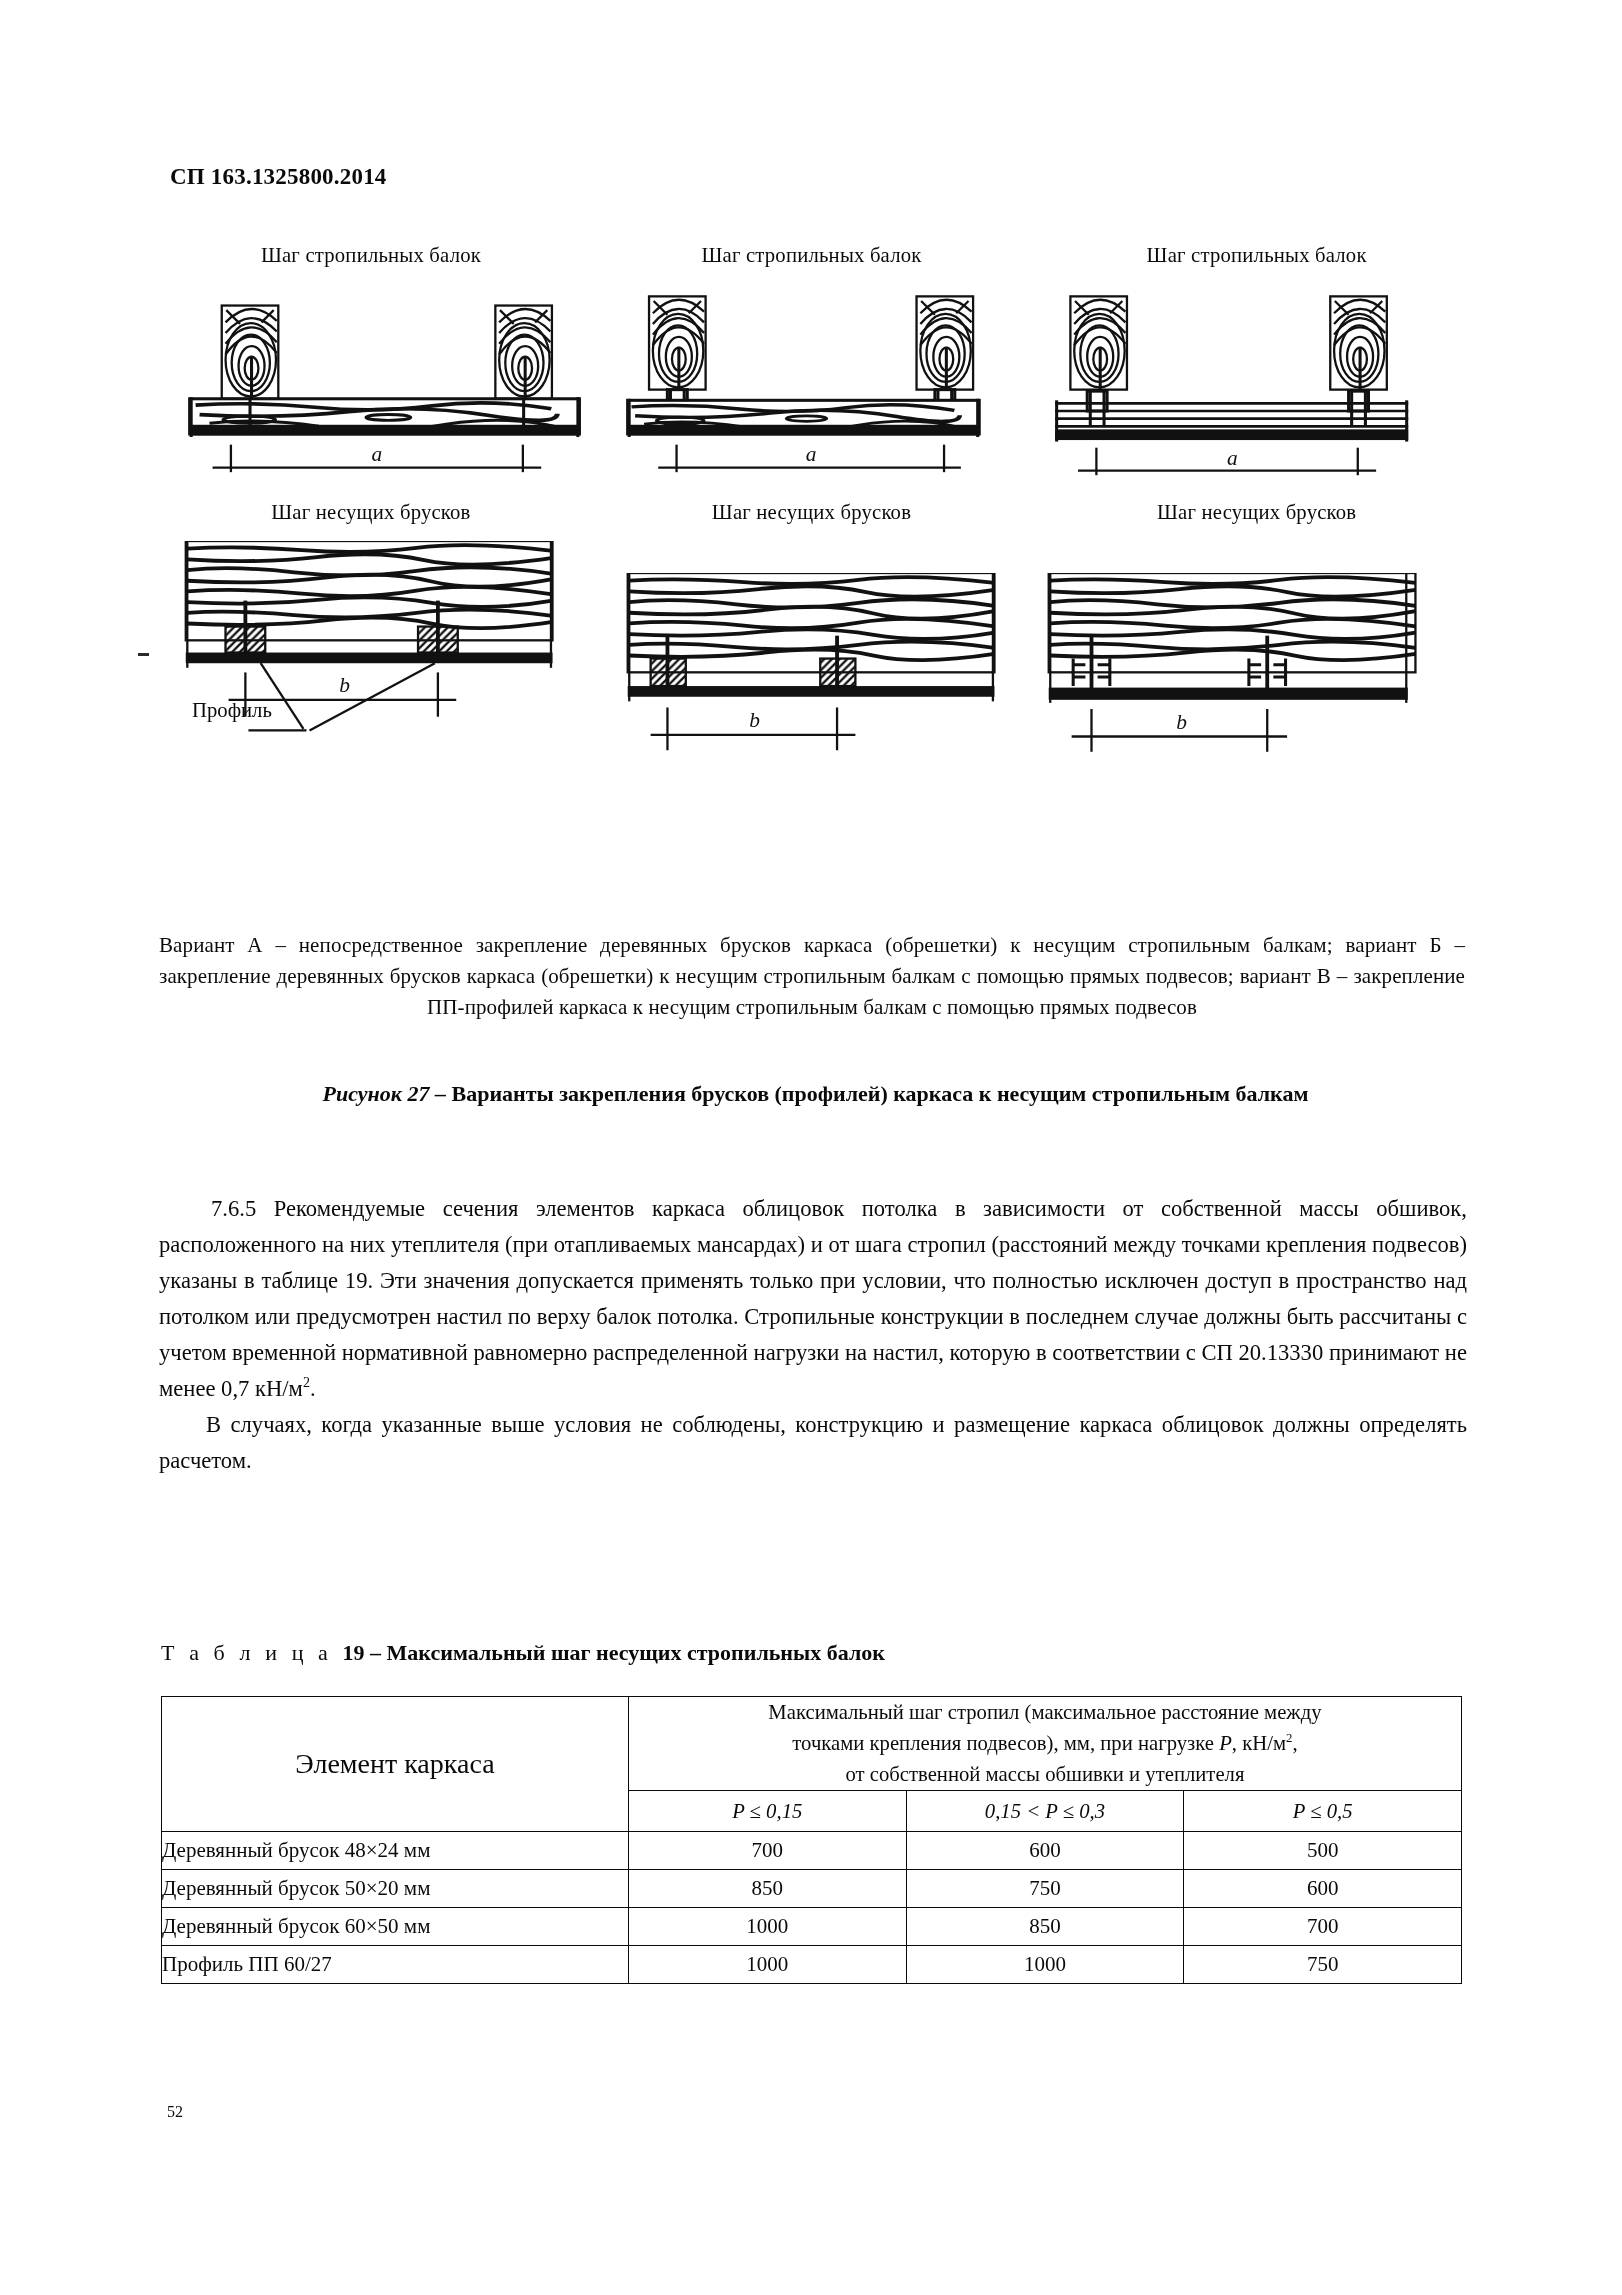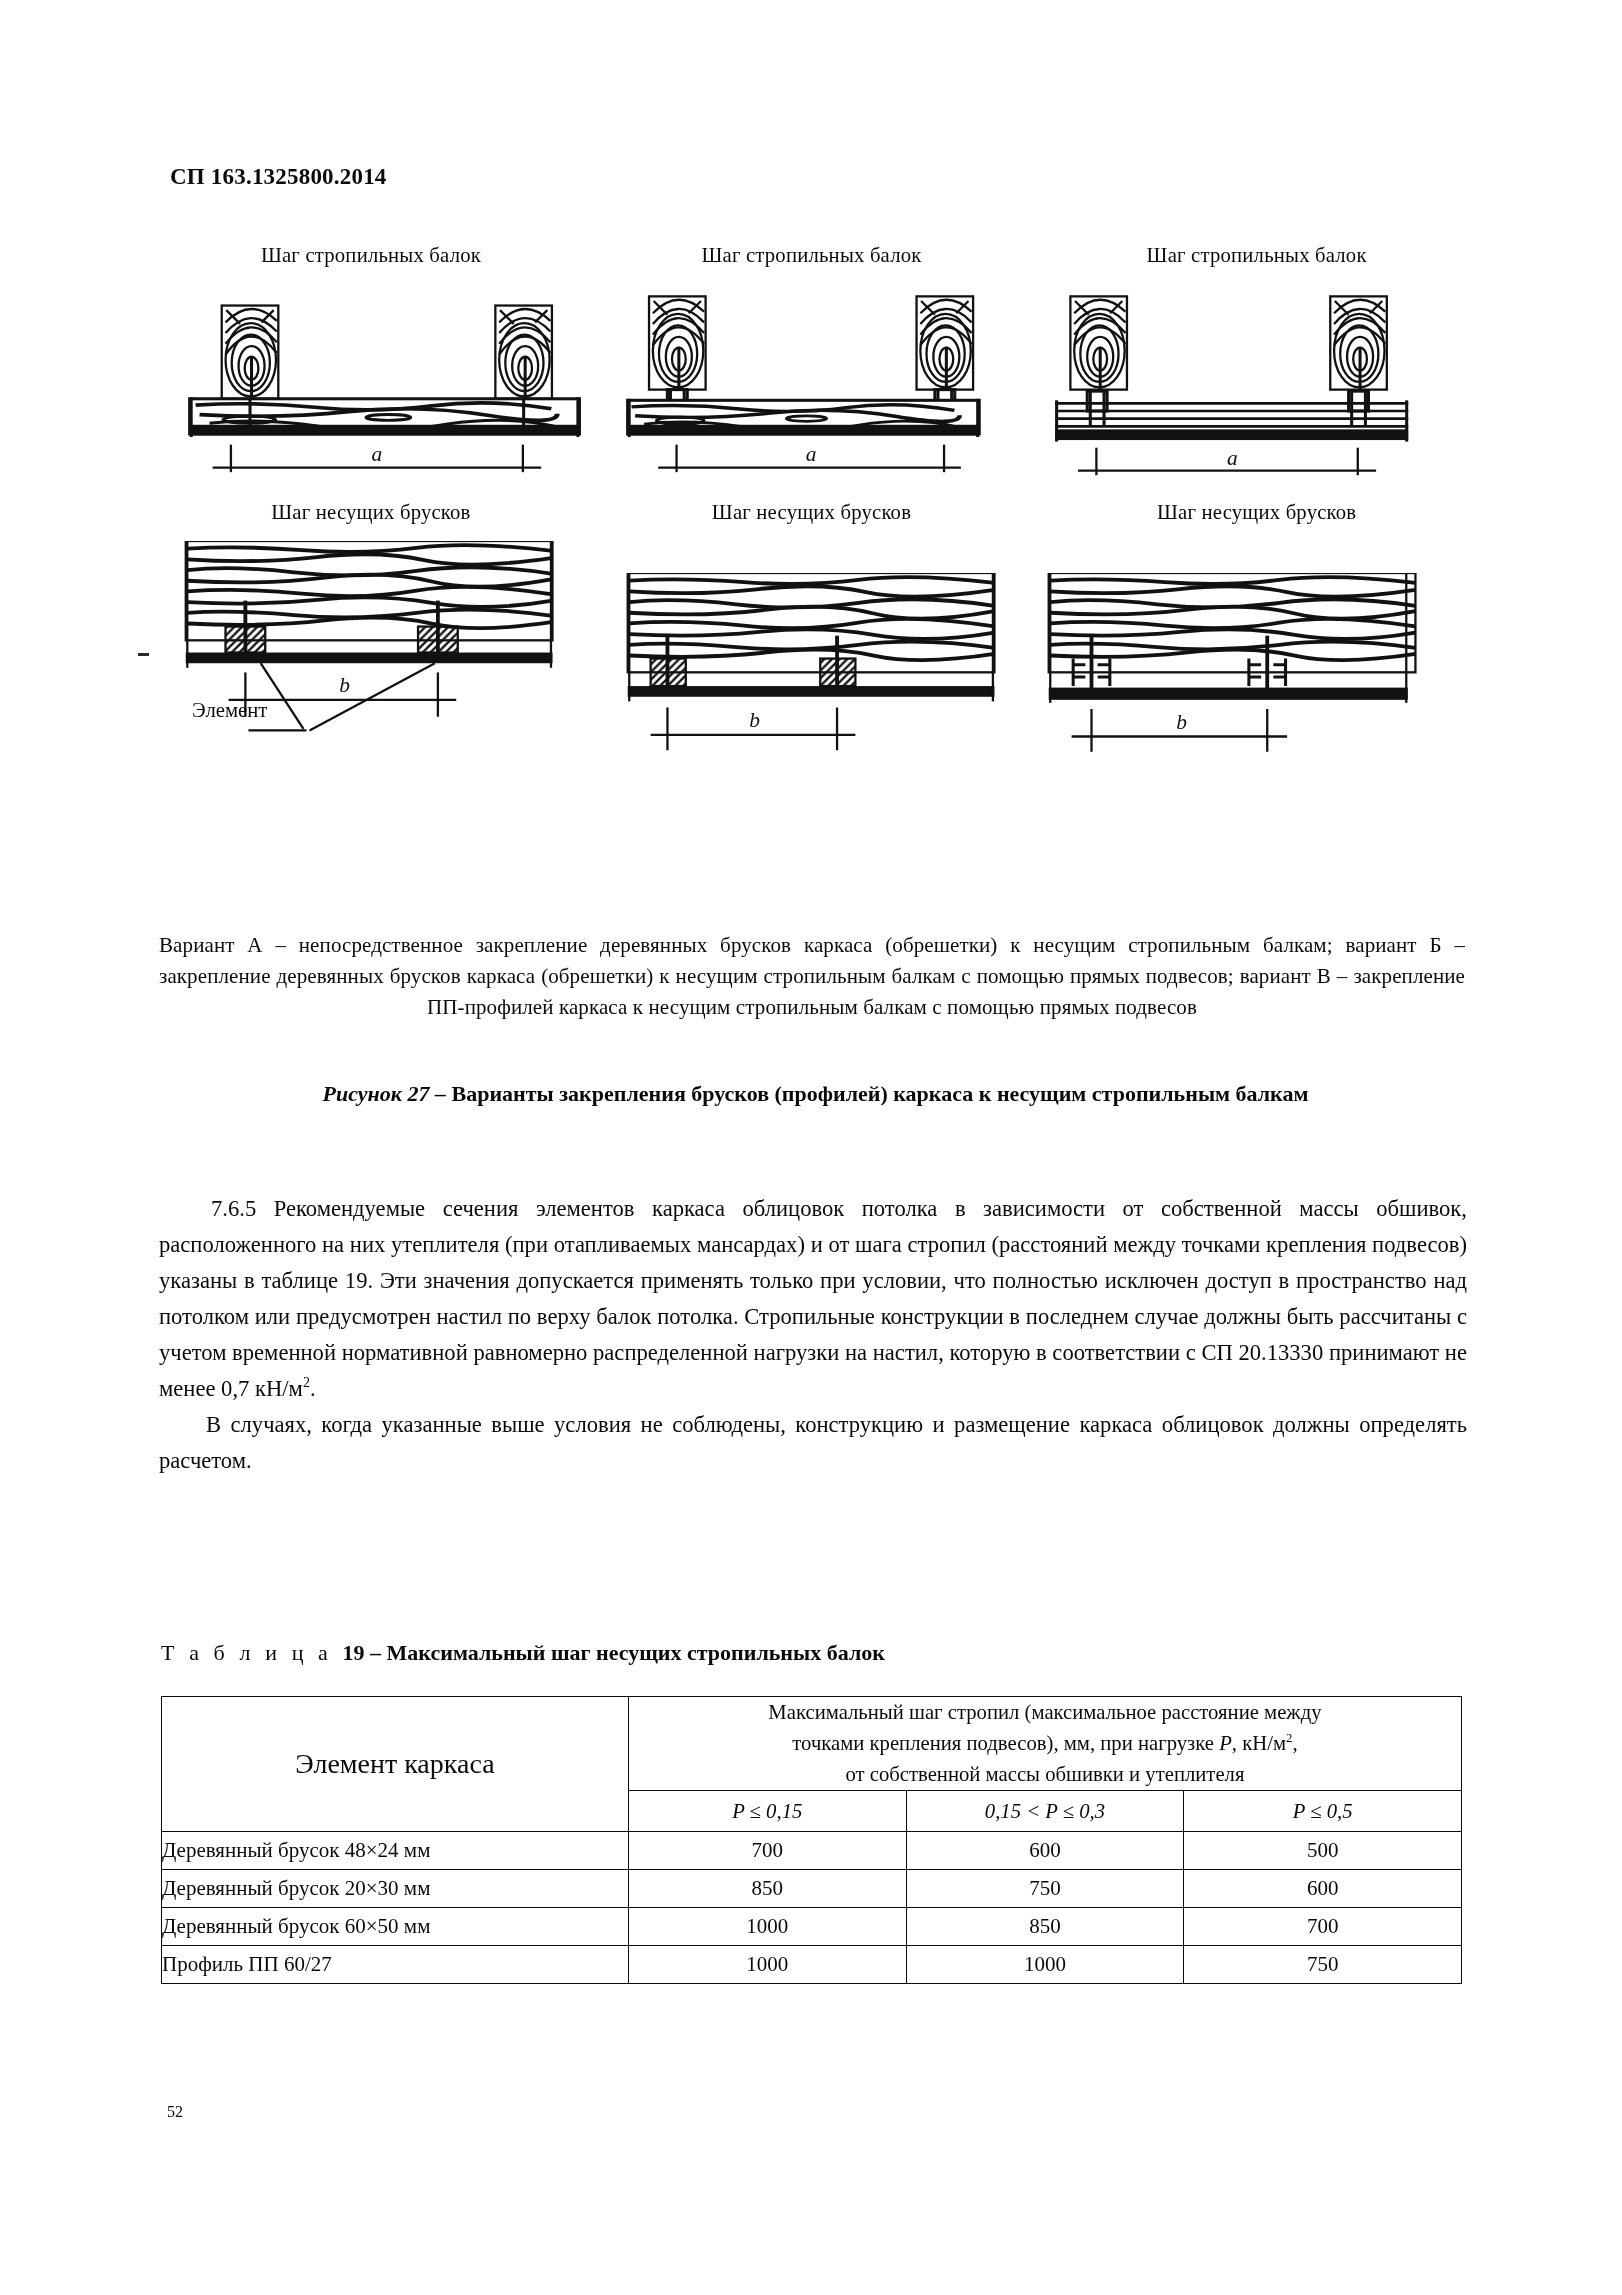--- a/index.html
+++ b/index.html
@@ -397,21 +397,21 @@
           <text x="222" y="198" font-family="Liberation Serif, serif" font-style="italic" font-size="28" text-anchor="middle" fill="#111">b</text>
         </g>
 
         <g stroke="#111" stroke-width="3" fill="none">
           <path d="M112 160 L168 246"></path>
           <path d="M340 160 L176 248"></path>
           <line x1="96" y1="248" x2="172" y2="248"></line>
         </g>
       </svg>
 
-      <div style="position:absolute; left:31px; top:158px; font-size:20.7px;">Элемент</div>
+      <div style="position:absolute; left:31px; top:158px; font-size:20.7px;">Профиль</div>
 
       <svg class="dwg" width="428" height="191" viewBox="0 0 560 250" style="position:absolute; left:459px; top:32px;">
         <g transform="translate(10,0)">
             <use href="#plankfield"></use>
           </g>
         <rect x="40" y="112" width="46" height="36" fill="url(#hatch)" stroke="#111" stroke-width="3"></rect>
         <rect x="262" y="112" width="46" height="36" fill="url(#hatch)" stroke="#111" stroke-width="3"></rect>
         <line x1="62" y1="82" x2="62" y2="150" stroke="#111" stroke-width="5"></line>
         <line x1="284" y1="82" x2="284" y2="150" stroke="#111" stroke-width="5"></line>
         <rect x="10" y="148" width="480" height="14" fill="#111"></rect>
@@ -487,21 +487,21 @@
       </tr>
     </thead>
     <tbody>
       <tr>
         <td class="item">Деревянный брусок 48×24 мм</td>
         <td class="val">700</td>
         <td class="val">600</td>
         <td class="val">500</td>
       </tr>
       <tr>
-        <td class="item">Деревянный брусок 20×30 мм</td>
+        <td class="item">Деревянный брусок 50×20 мм</td>
         <td class="val">850</td>
         <td class="val">750</td>
         <td class="val">600</td>
       </tr>
       <tr>
         <td class="item">Деревянный брусок 60×50 мм</td>
         <td class="val">1000</td>
         <td class="val">850</td>
         <td class="val">700</td>
       </tr>

